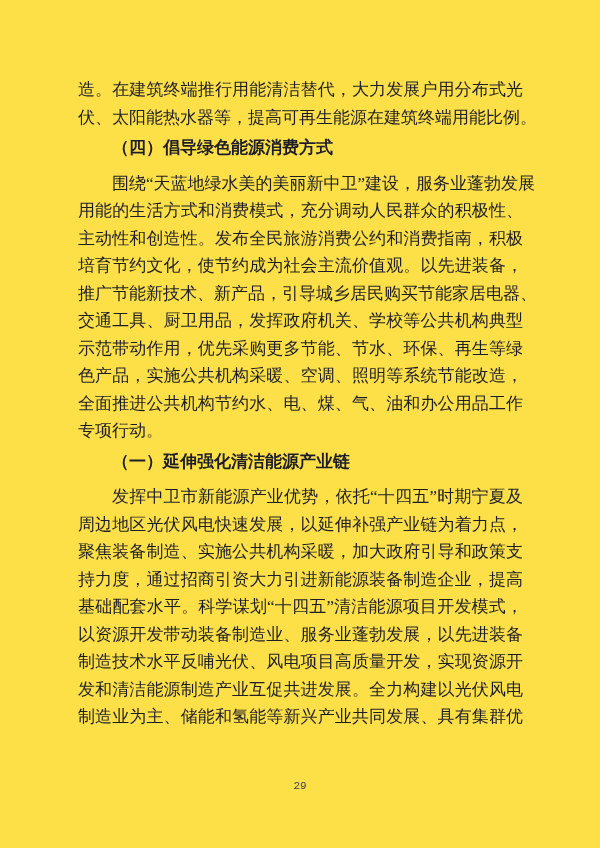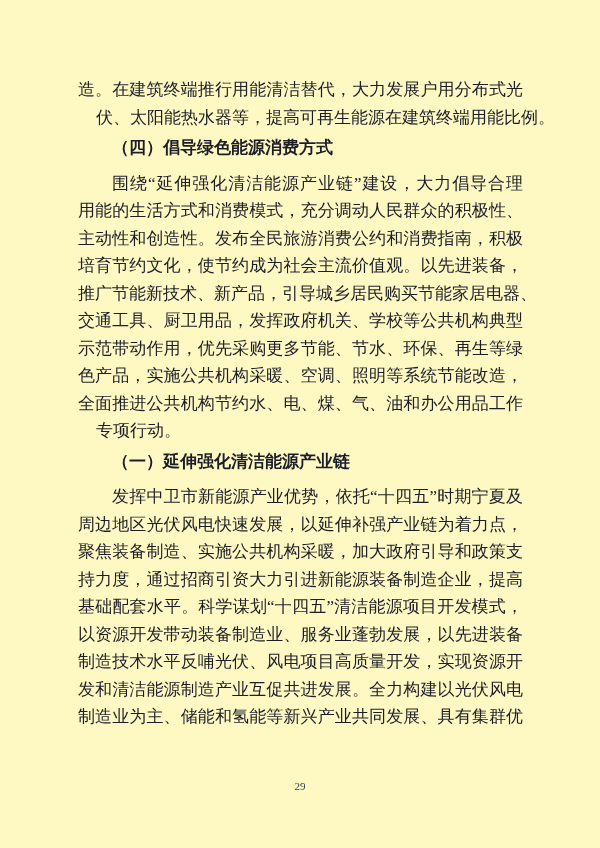--- a/index.html
+++ b/index.html
@@ -4,21 +4,21 @@
 <style>
   html, body {
     margin: 0;
     padding: 0;
     background: #ffffff;
   }
   .page {
     position: relative;
     width: 600px;
     height: 848px;
-    background: #fef9c3;
+    background: #fde047;
     overflow: hidden;
   }
   .body-text {
     position: absolute;
     left: 78px;
     top: 76px;
     width: 445px;
     font-family: "Liberation Serif", "DejaVu Serif", serif;
     font-size: 17px;
     line-height: 27.5px;
@@ -26,21 +26,20 @@
   }
   .line {
     text-align: justify;
     text-align-last: justify;
     text-justify: inter-character;
     min-height: 27.5px;
     white-space: nowrap;
   }
   .line.para-end {
     text-align-last: left;
-    margin-left: 18px;
   }
   .line.indent {
     text-indent: 2em;
   }
   .heading-sub {
     font-weight: bold;
     text-indent: 2em;
     text-align: right;
     text-align-last: left;
     margin: 3px 0 8px 0;
@@ -56,37 +55,37 @@
     min-height: 27.5px;
     white-space: nowrap;
     font-family: "Liberation Sans", "DejaVu Sans", sans-serif;
   }
   .page-number {
     position: absolute;
     top: 780px;
     left: 0;
     width: 100%;
     text-align: center;
-    font-family: Liberation Serif, serif;
+    font-family: Liberation Mono, monospace;
     font-size: 11px;
     color: #3a3f52;
   }
 </style>
 </head>
 <body>
 
 <div class="page">
   <div class="body-text">
 
     <div class="line">造。在建筑终端推行用能清洁替代，大力发展户用分布式光</div>
     <div class="line para-end">伏、太阳能热水器等，提高可再生能源在建筑终端用能比例。</div>
 
     <div class="heading-sub">（四）倡导绿色能源消费方式</div>
 
-    <div class="line indent">围绕“延伸强化清洁能源产业链”建设，大力倡导合理</div>
+    <div class="line indent">围绕“天蓝地绿水美的美丽新中卫”建设，服务业蓬勃发展</div>
     <div class="line">用能的生活方式和消费模式，充分调动人民群众的积极性、</div>
     <div class="line">主动性和创造性。发布全民旅游消费公约和消费指南，积极</div>
     <div class="line">培育节约文化，使节约成为社会主流价值观。以先进装备，</div>
     <div class="line">推广节能新技术、新产品，引导城乡居民购买节能家居电器、</div>
     <div class="line">交通工具、厨卫用品，发挥政府机关、学校等公共机构典型</div>
     <div class="line">示范带动作用，优先采购更多节能、节水、环保、再生等绿</div>
     <div class="line">色产品，实施公共机构采暖、空调、照明等系统节能改造，</div>
     <div class="line">全面推进公共机构节约水、电、煤、气、油和办公用品工作</div>
     <div class="line para-end">专项行动。</div>
 

